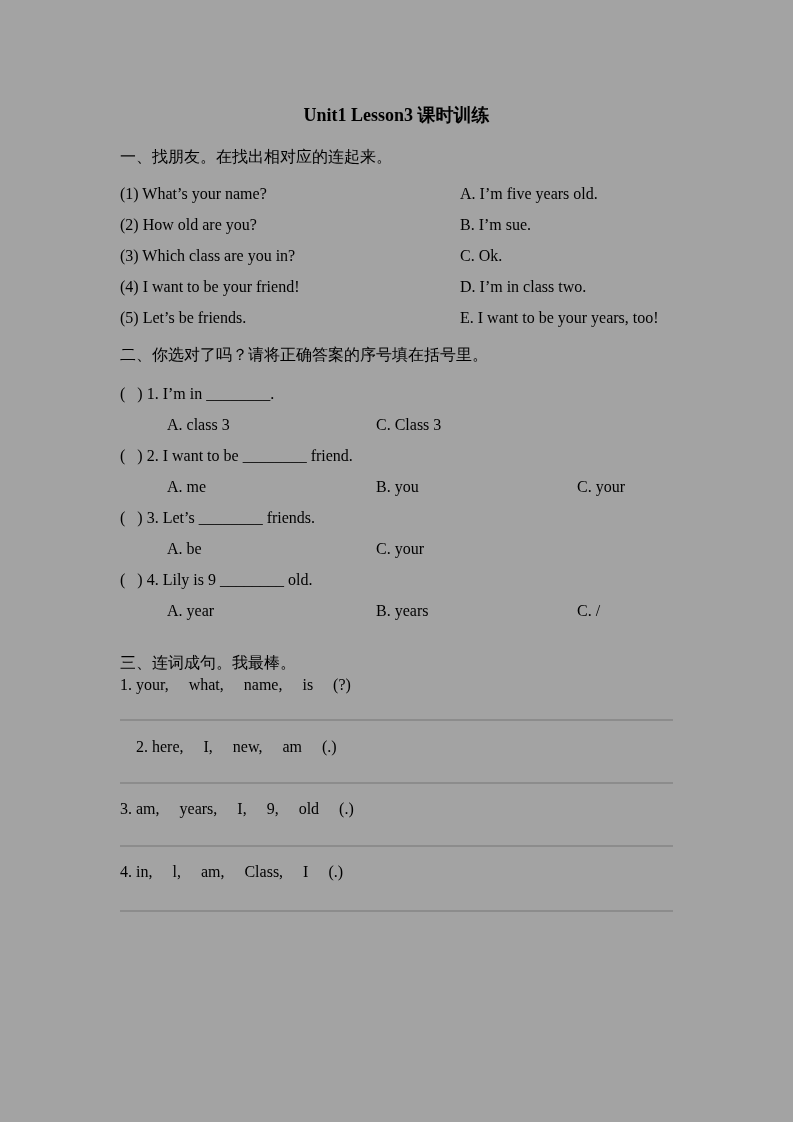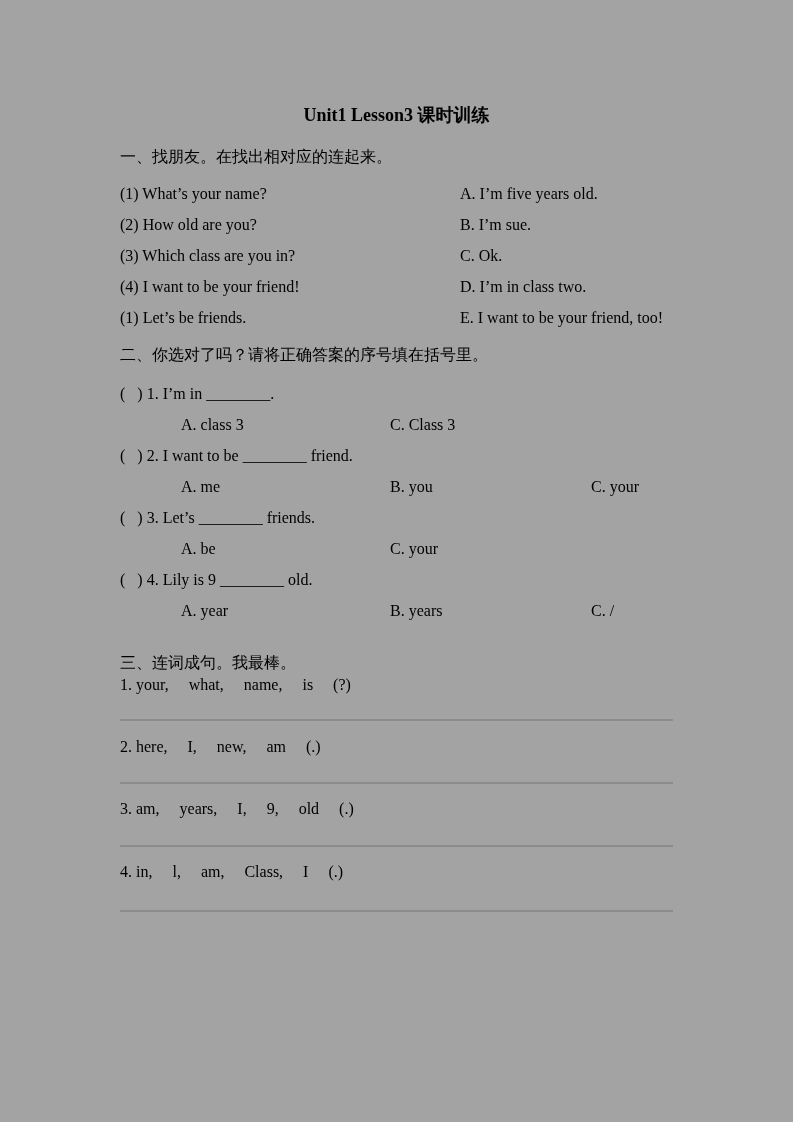--- a/index.html
+++ b/index.html
@@ -28,27 +28,27 @@
   .sec3-head { top: 652px; }
 
   .match-rows { top: 178px; left: 120px; width: 553px; }
   .match-row { display: flex; height: 31px; line-height: 31px; white-space: pre; }
   .match-left { width: 340px; flex: 0 0 340px; }
   .match-right { flex: 1; }
 
   .q-rows { top: 378px; left: 120px; width: 660px; }
   .q-stem { height: 31px; line-height: 31px; white-space: pre; }
   .q-options { display: flex; height: 31px; line-height: 31px; white-space: pre; }
-  .opt-a { margin-left: 61px; width: 209px; flex: 0 0 209px; }
+  .opt-a { margin-left: 47px; width: 209px; flex: 0 0 209px; }
   .opt-b { width: 201px; flex: 0 0 201px; }
   .opt-c { flex: 1; }
 
   .scramble-item { left: 120px; height: 31px; line-height: 31px; white-space: pre; }
   .si-1 { top: 669px; }
-  .si-2 { top: 731px; }
+  .si-2 { top: 731px; margin-left: 16px; }
   .si-3 { top: 793px; }
   .si-4 { top: 856px; }
 
   .answer-line {
     left: 120px; width: 553px; height: 0;
     border-bottom: 2px solid #8c8c8c;
   }
   .al-1 { top: 719px; }
   .al-2 { top: 782px; }
   .al-3 { top: 845px; }
@@ -74,22 +74,22 @@
     </div>
     <div class="match-row">
       <span class="match-left">(3) Which class are you in?</span>
       <span class="match-right">C. Ok.</span>
     </div>
     <div class="match-row">
       <span class="match-left">(4) I want to be your friend!</span>
       <span class="match-right">D. I’m in class two.</span>
     </div>
     <div class="match-row">
-      <span class="match-left">(1) Let’s be friends.</span>
-      <span class="match-right">E. I want to be your friend, too!</span>
+      <span class="match-left">(5) Let’s be friends.</span>
+      <span class="match-right">E. I want to be your years, too!</span>
     </div>
   </div>
 
   <div class="abs sec-head sec2-head">二、你选对了吗？请将正确答案的序号填在括号里。</div>
 
   <div class="abs q-rows">
     <div class="q-stem">(   ) 1. I’m in ________.</div>
     <div class="q-options">
       <span class="opt-a">A. class 3</span>
       <span class="opt-c">C. Class 3</span>

